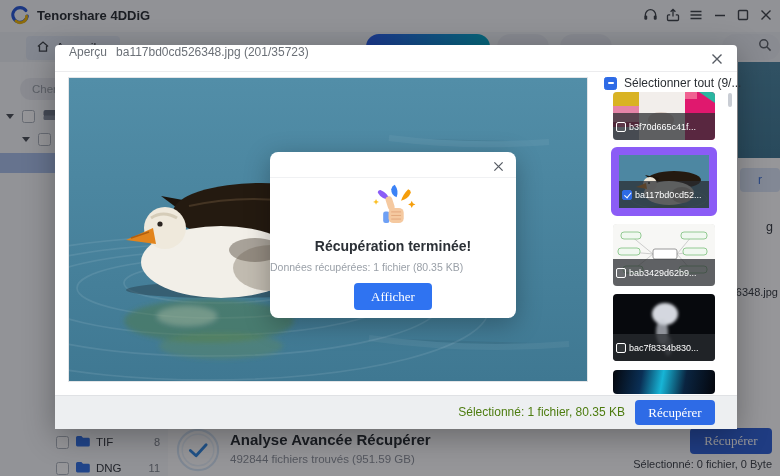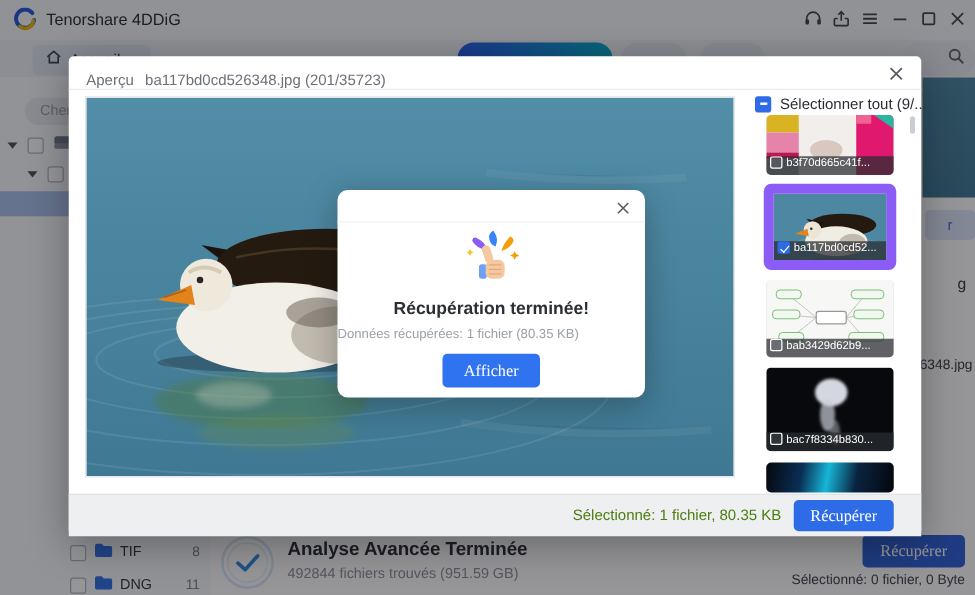--- a/index.html
+++ b/index.html
@@ -22,27 +22,27 @@
   .cbm.on::after{content:"";position:absolute;left:2.6px;top:0.6px;width:3px;height:5.5px;
                  border:solid #fff;border-width:0 1.4px 1.4px 0;transform:rotate(40deg)}
   .arrow{width:0;height:0;border-left:4px solid transparent;border-right:4px solid transparent;border-top:5px solid #4a4f56}
   .btn{border:none;border-radius:4px;background:#2e6be6;color:#fff;font-size:13px;
        display:flex;align-items:center;justify-content:center;cursor:pointer;font-family:Liberation Serif, serif}
   
   .dim{left:0;top:0;width:780px;height:476px;background:rgba(15,17,23,.44)}
   .modal{left:55px;top:45px;width:682px;height:383px;background:#fff;border-radius:4px;
          box-shadow:0 8px 32px rgba(0,0,0,.32)}
   .mhead{left:0;top:0;width:682px;height:27px;border-bottom:1px solid #ececee;
-         display:flex;align-items:flex-end;gap:9px;padding-left:14px;box-sizing:border-box;
+         display:flex;align-items:flex-start;gap:9px;padding-left:14px;box-sizing:border-box;
          font-size:12px;color:#6b7077}
   .xbtn{display:flex;align-items:center;justify-content:center;width:20px;height:20px;color:#565b63;cursor:pointer}
   .pimg{left:13px;top:32px;width:520px;height:305px;border:1px solid #e3e5e8;box-sizing:border-box;overflow:hidden}
   .thumb{position:absolute;left:558px;width:102px;border-radius:4px;overflow:hidden;background:#ddd}
-  .tlabel{position:absolute;left:0;right:0;bottom:0;height:15px;background:rgba(42,44,49,.74);
-          color:#fff;font-size:9px;display:flex;align-items:flex-start;gap:3px;padding:0 3px;
+  .tlabel{position:absolute;left:0;right:0;bottom:0;height:27px;background:rgba(42,44,49,.74);
+          color:#fff;font-size:9px;display:flex;align-items:center;gap:3px;padding:0 3px;
           white-space:nowrap;overflow:hidden}
   .pfoot{left:0;top:350px;width:682px;height:33px;background:#edeff1;border-top:1px solid #e0e2e5}
   
   .dialog{left:270px;top:152px;width:246px;height:166px;background:#fff;border-radius:8px;
           box-shadow:0 6px 26px rgba(0,0,0,.28)}
   .nowrap{white-space:nowrap}
 </style>
 </head>
 <body>
 
@@ -50,21 +50,21 @@
 
   <div>
 
     <div class="abs titlebar flex">
       <span class="abs" style="left:10px;top:6px">
         <svg width="20" height="20" viewBox="0 0 22 22">
           <path d="M17.5 5 A8 8 0 1 0 19 11" stroke="#2456d6" stroke-width="3.4" fill="none" stroke-linecap="round"></path>
           <path d="M6.5 16.5 A7 7 0 0 0 18.2 11.2" stroke="#f0b400" stroke-width="3.1" fill="none" stroke-linecap="round"></path>
         </svg>
       </span>
-      <span class="abs nowrap" style="left:37px;top:8px;font-size:13px;font-weight:normal;color:#24292e">Tenorshare 4DDiG</span>
+      <span class="abs nowrap" style="left:37px;top:8px;font-size:13px;font-weight:bold;color:#24292e">Tenorshare 4DDiG</span>
       <div class="abs flex" style="left:640px;top:3px;width:136px;justify-content:space-between">
         <span class="tbico">
           <svg width="15" height="14" viewBox="0 0 16 14">
               <path d="M2.5 8V6.8a5.5 5.5 0 0 1 11 0V8" fill="none" stroke="currentColor" stroke-width="1.4"></path>
               <rect x="1.4" y="7.4" width="3.1" height="4.6" rx="1.3" fill="currentColor"></rect>
               <rect x="11.5" y="7.4" width="3.1" height="4.6" rx="1.3" fill="currentColor"></rect>
             </svg>
         </span>
         <span class="tbico">
           <svg width="14" height="14" viewBox="0 0 14 14" fill="none" stroke="currentColor" stroke-width="1.3">
@@ -163,21 +163,21 @@
 
     <div class="abs mainarea">
 
       <span class="abs" style="left:8px;top:366px">
         <svg width="44" height="44" viewBox="0 0 46 46">
             <circle cx="23" cy="23" r="21" stroke="#d7e7f7" stroke-width="2.2" fill="#fff"></circle>
             <circle cx="23" cy="23" r="16.5" stroke="#e9f2fb" stroke-width="1.6" fill="none"></circle>
             <path d="M15 23.5 21 29 31.5 17.5" stroke="#2e86e0" stroke-width="3" fill="none" stroke-linecap="round" stroke-linejoin="round"></path>
           </svg>
       </span>
-      <span class="abs nowrap" style="left:62px;top:369px;font-size:15px;font-weight:bold;color:#24292e">Analyse Avancée Terminée</span>
+      <span class="abs nowrap" style="left:62px;top:369px;font-size:15px;font-weight:bold;color:#24292e">Analyse Avancée Récupérer</span>
       <span class="abs nowrap" style="left:62px;top:391px;font-size:11.5px;color:#8a8f98">492844 fichiers trouvés (951.59 GB)</span>
 
       <div class="abs" style="left:570px;top:0;width:42px;height:96px;background:linear-gradient(180deg,#4a85a0,#3d7792)"></div>
       <div class="abs flex" style="left:572px;top:106px;width:40px;height:24px;background:#dce7f8;border-radius:4px;justify-content:center">
         <span style="font-size:12px;color:#3a6fd8">r</span>
       </div>
       <span class="abs" style="left:598px;top:158px;font-size:12.5px;color:#33383e">g</span>
       <span class="abs nowrap" style="right:2px;top:224px;font-size:11px;color:#33383e">526348.jpg</span>
       <button class="abs btn" style="left:522px;top:366px;width:82px;height:26px;background:#2c5fd6">Récupérer</button>
       <span class="abs nowrap" style="right:8px;top:396px;font-size:11px;color:#3c4147">Sélectionné: 0 fichier, 0 Byte</span>

